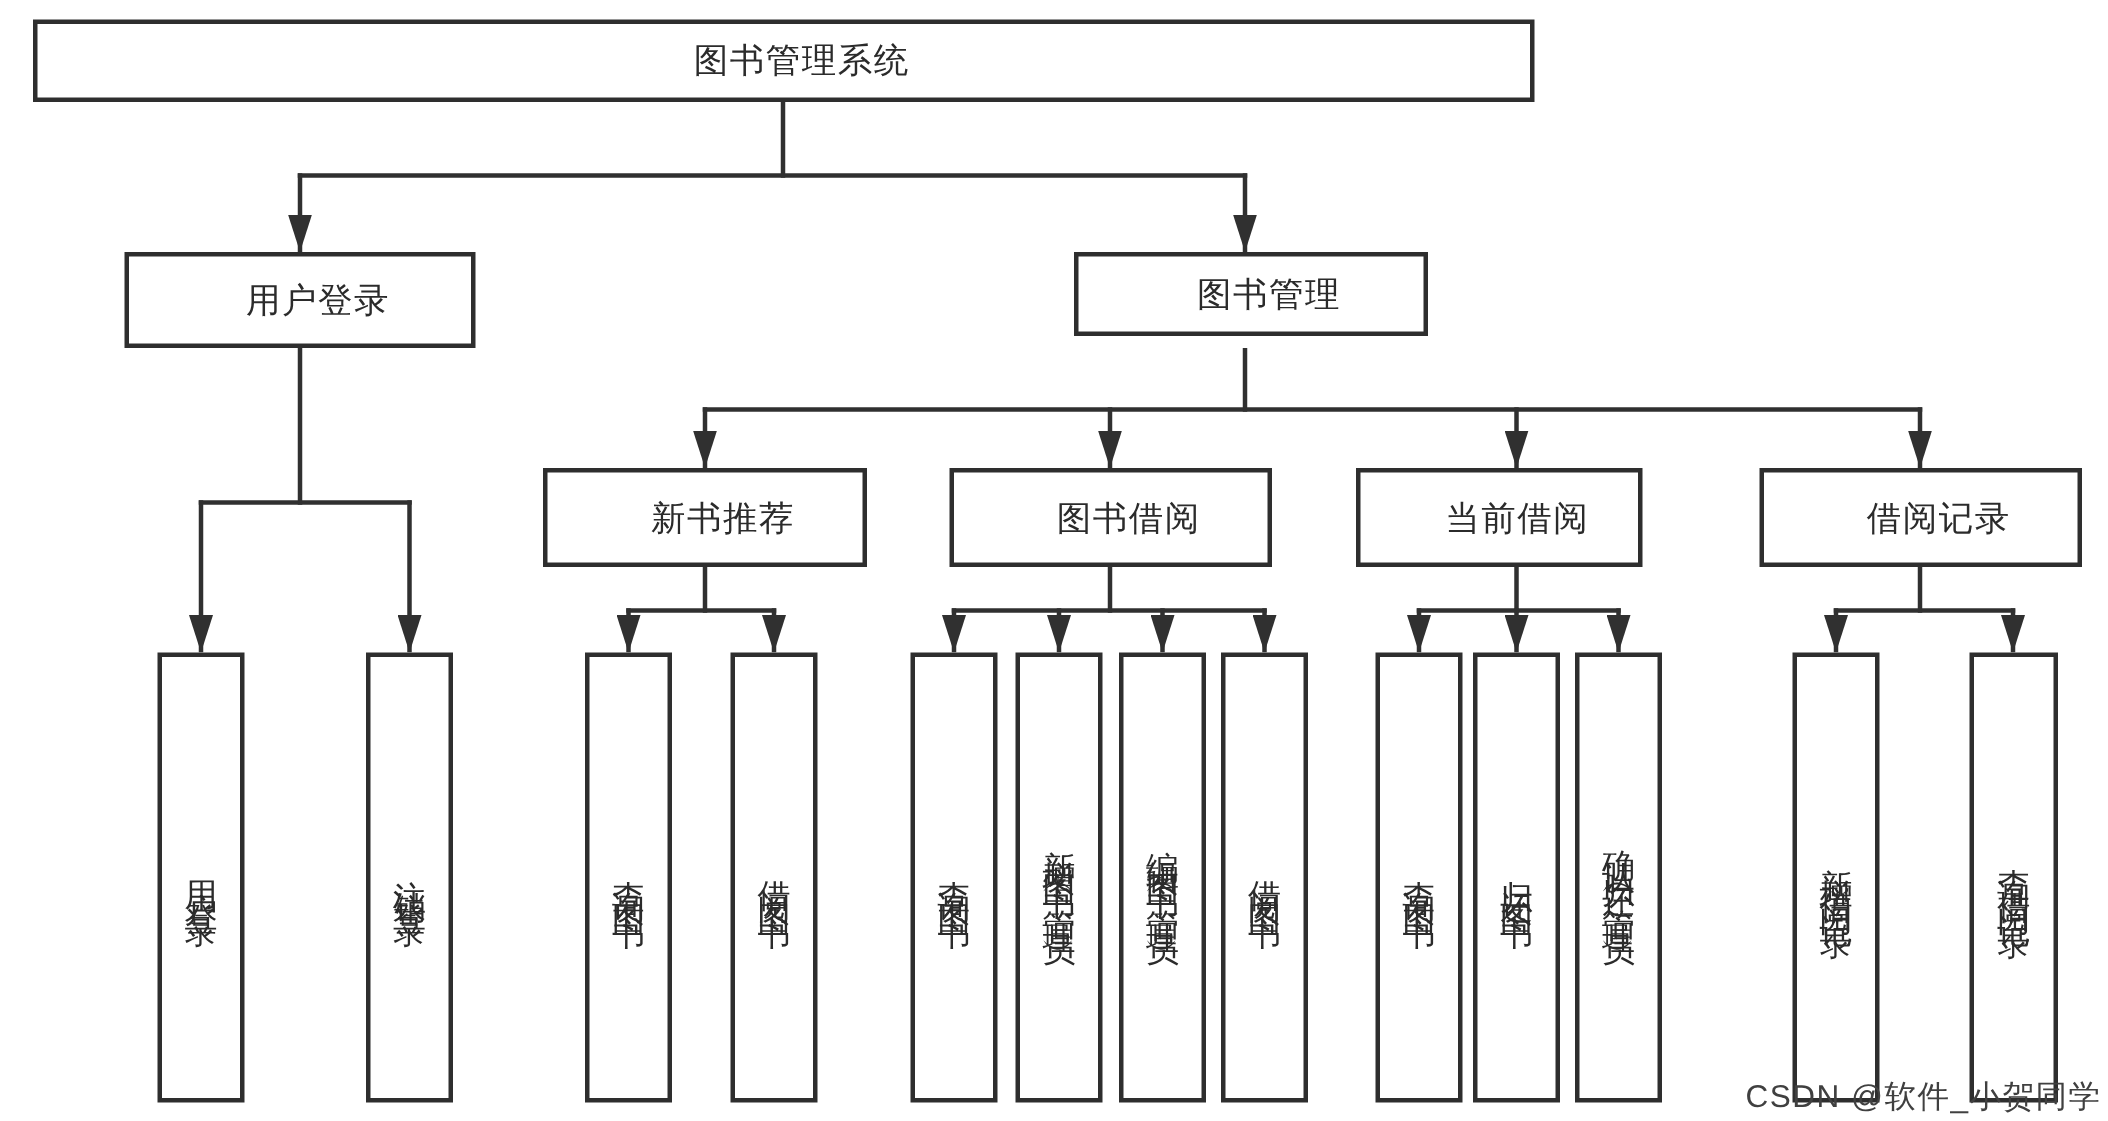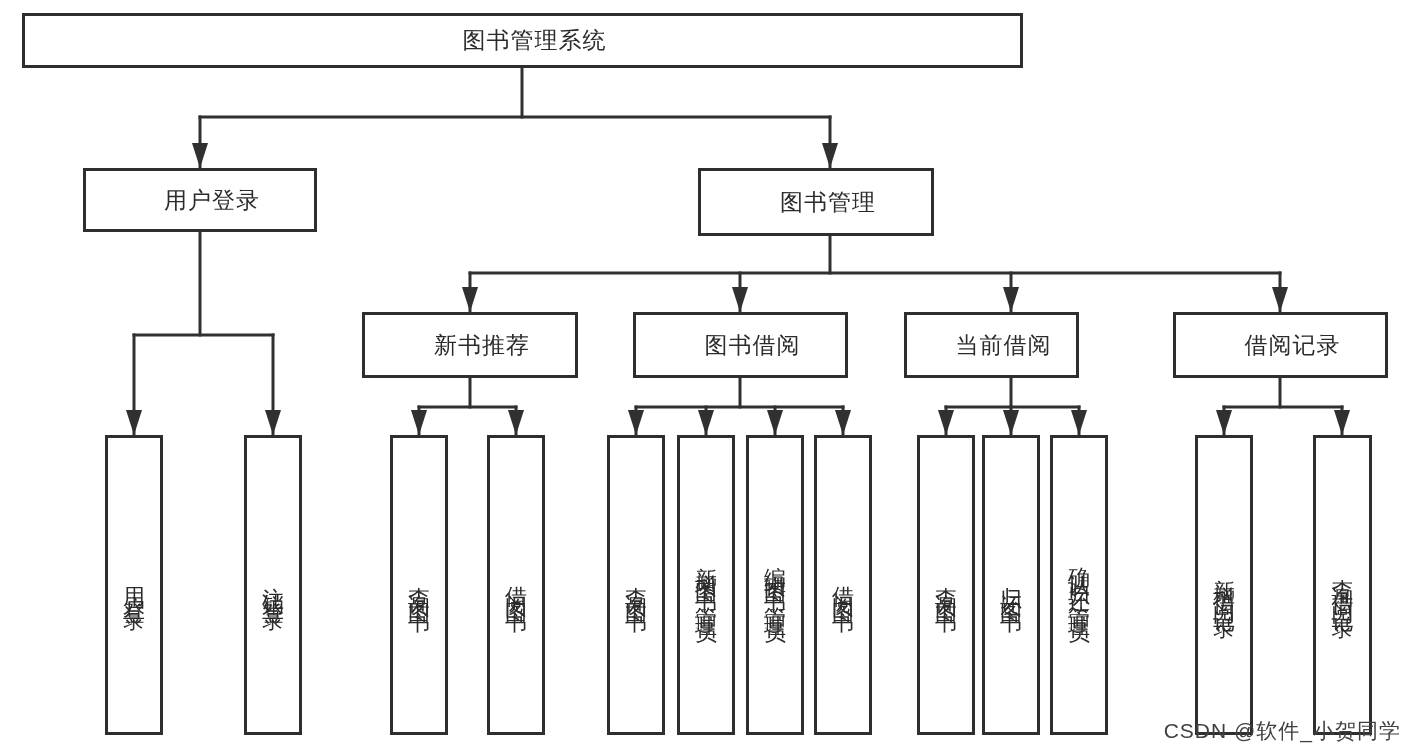--- a/index.html
+++ b/index.html
@@ -115,31 +115,31 @@
     </g>
   </svg>
 
   <div class="hbox" style="left:22px; top:13px; width:1001px; height:55px;">
     <span>图书管理系统</span>
   </div>
 
   <div class="hbox" style="left:83px; top:168px; width:234px; height:64px;">
     <span>用户登录</span>
   </div>
-  <div class="hbox" style="left:698px; top:168px; width:236px; height:68px;">
+  <div class="hbox" style="left:716px; top:168px; width:236px; height:56px;">
     <span>图书管理</span>
   </div>
 
   <div class="hbox" style="left:633px; top:312px; width:215px; height:66px;">
     <span>图书借阅</span>
   </div>
   <div class="hbox" style="left:362px; top:312px; width:216px; height:66px;">
     <span>新书推荐</span>
   </div>
-  <div class="hbox" style="left:904px; top:312px; width:175px; height:66px;">
+  <div class="hbox" style="left:904px; top:312px; width:191px; height:66px;">
     <span>当前借阅</span>
   </div>
   <div class="hbox" style="left:1173px; top:312px; width:215px; height:66px;">
     <span>借阅记录</span>
   </div>
 
   <div class="leaf" style="left:105px">
     <span class="vtext">用户登录</span>
   </div>
   <div class="leaf" style="left:244px">

